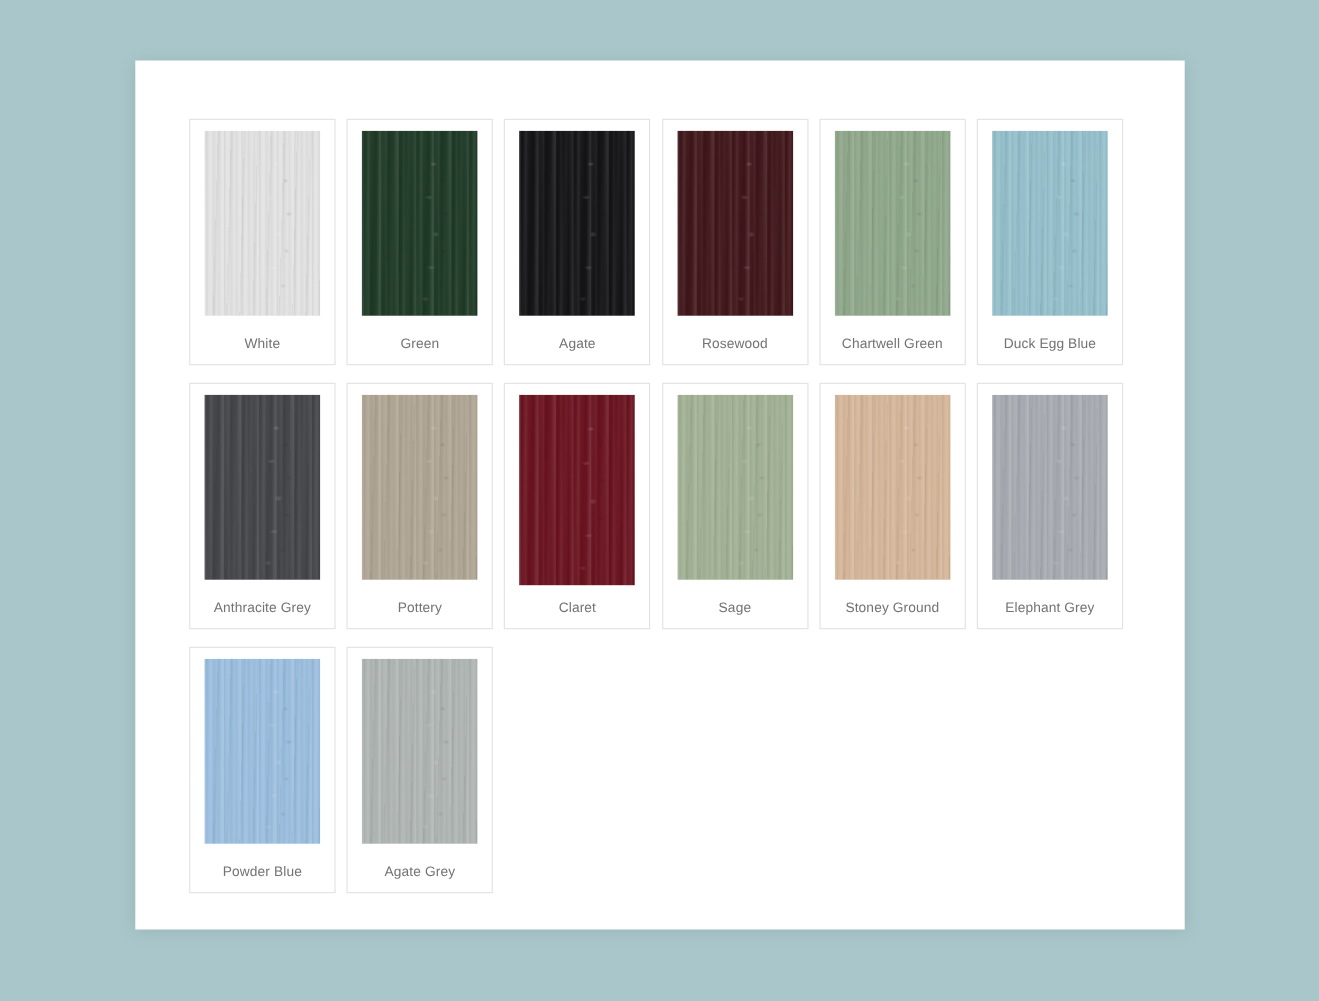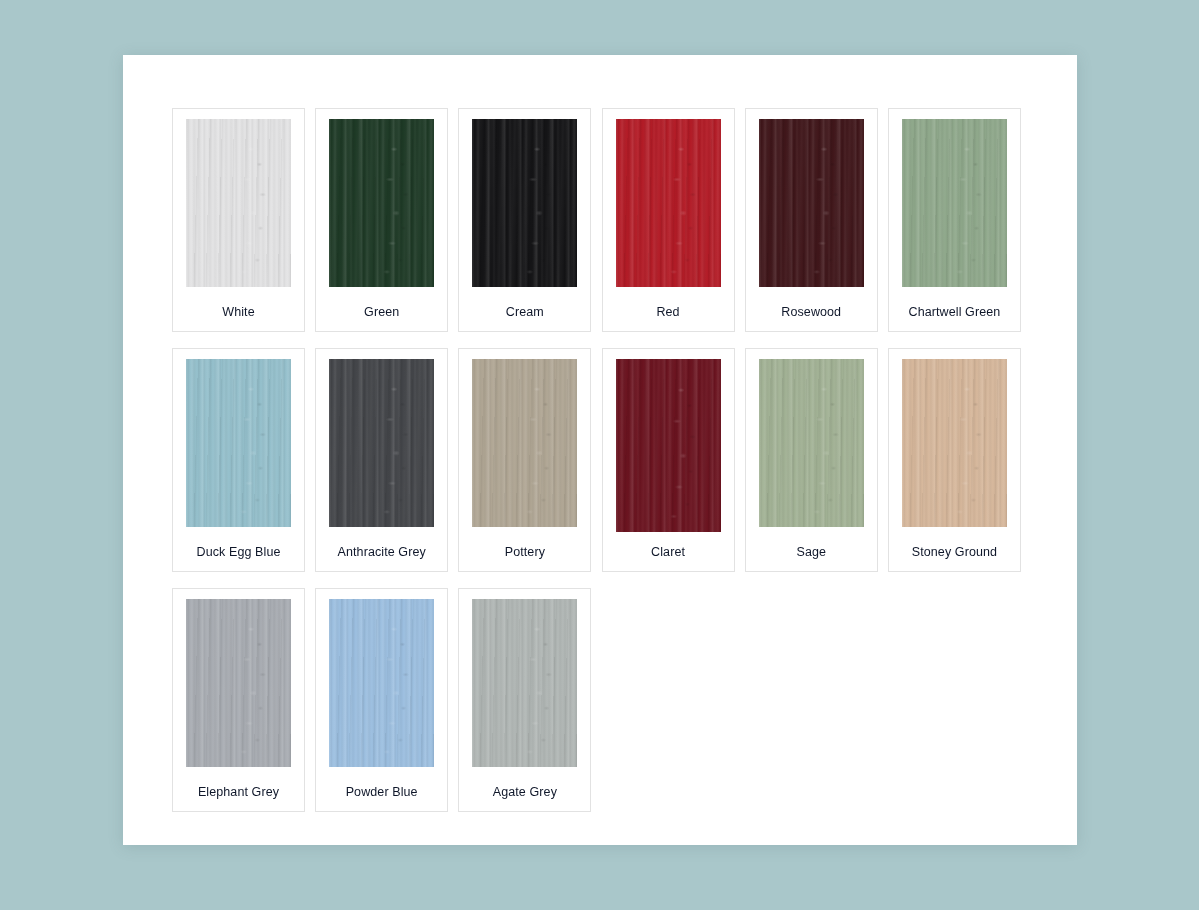--- a/index.html
+++ b/index.html
@@ -98,45 +98,41 @@
     pointer-events: none;
   }
 
   .swatch-label {
     position: absolute;
     left: 0;
     right: 0;
     top: 196px;
     text-align: center;
     font-size: 12.5px;
-    color: #0f172a;
+    color: #737373;
     letter-spacing: 0.1px;
     white-space: nowrap;
   }
 </style>
 </head>
 <body>
 
 <div id="panel">
   <div id="grid">
       <div class="swatch-card">
         <div class="swatch-chip" style="background-color: rgb(227, 227, 228);"></div>
         <div class="swatch-label">White</div>
       </div>
       <div class="swatch-card">
         <div class="swatch-chip" style="background-color: rgb(30, 58, 38);"></div>
         <div class="swatch-label">Green</div>
       </div>
       <div class="swatch-card">
         <div class="swatch-chip" style="background-color: rgb(20, 20, 22);"></div>
-        <div class="swatch-label">Cream</div>
-      </div>
-      <div class="swatch-card">
-        <div class="swatch-chip" style="background-color: rgb(179, 27, 38);"></div>
-        <div class="swatch-label">Red</div>
+        <div class="swatch-label">Agate</div>
       </div>
       <div class="swatch-card">
         <div class="swatch-chip" style="background-color: rgb(64, 22, 26);"></div>
         <div class="swatch-label">Rosewood</div>
       </div>
       <div class="swatch-card">
         <div class="swatch-chip" style="background-color: rgb(143, 168, 139);"></div>
         <div class="swatch-label">Chartwell Green</div>
       </div>
       <div class="swatch-card">

